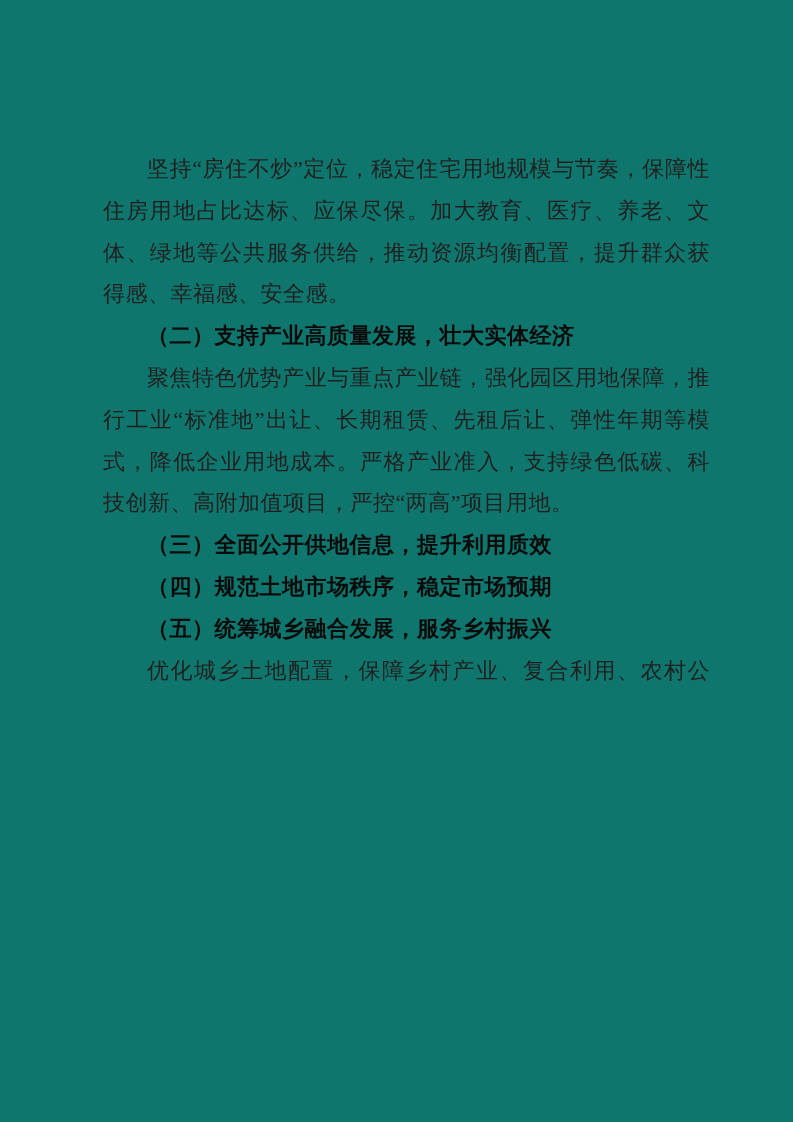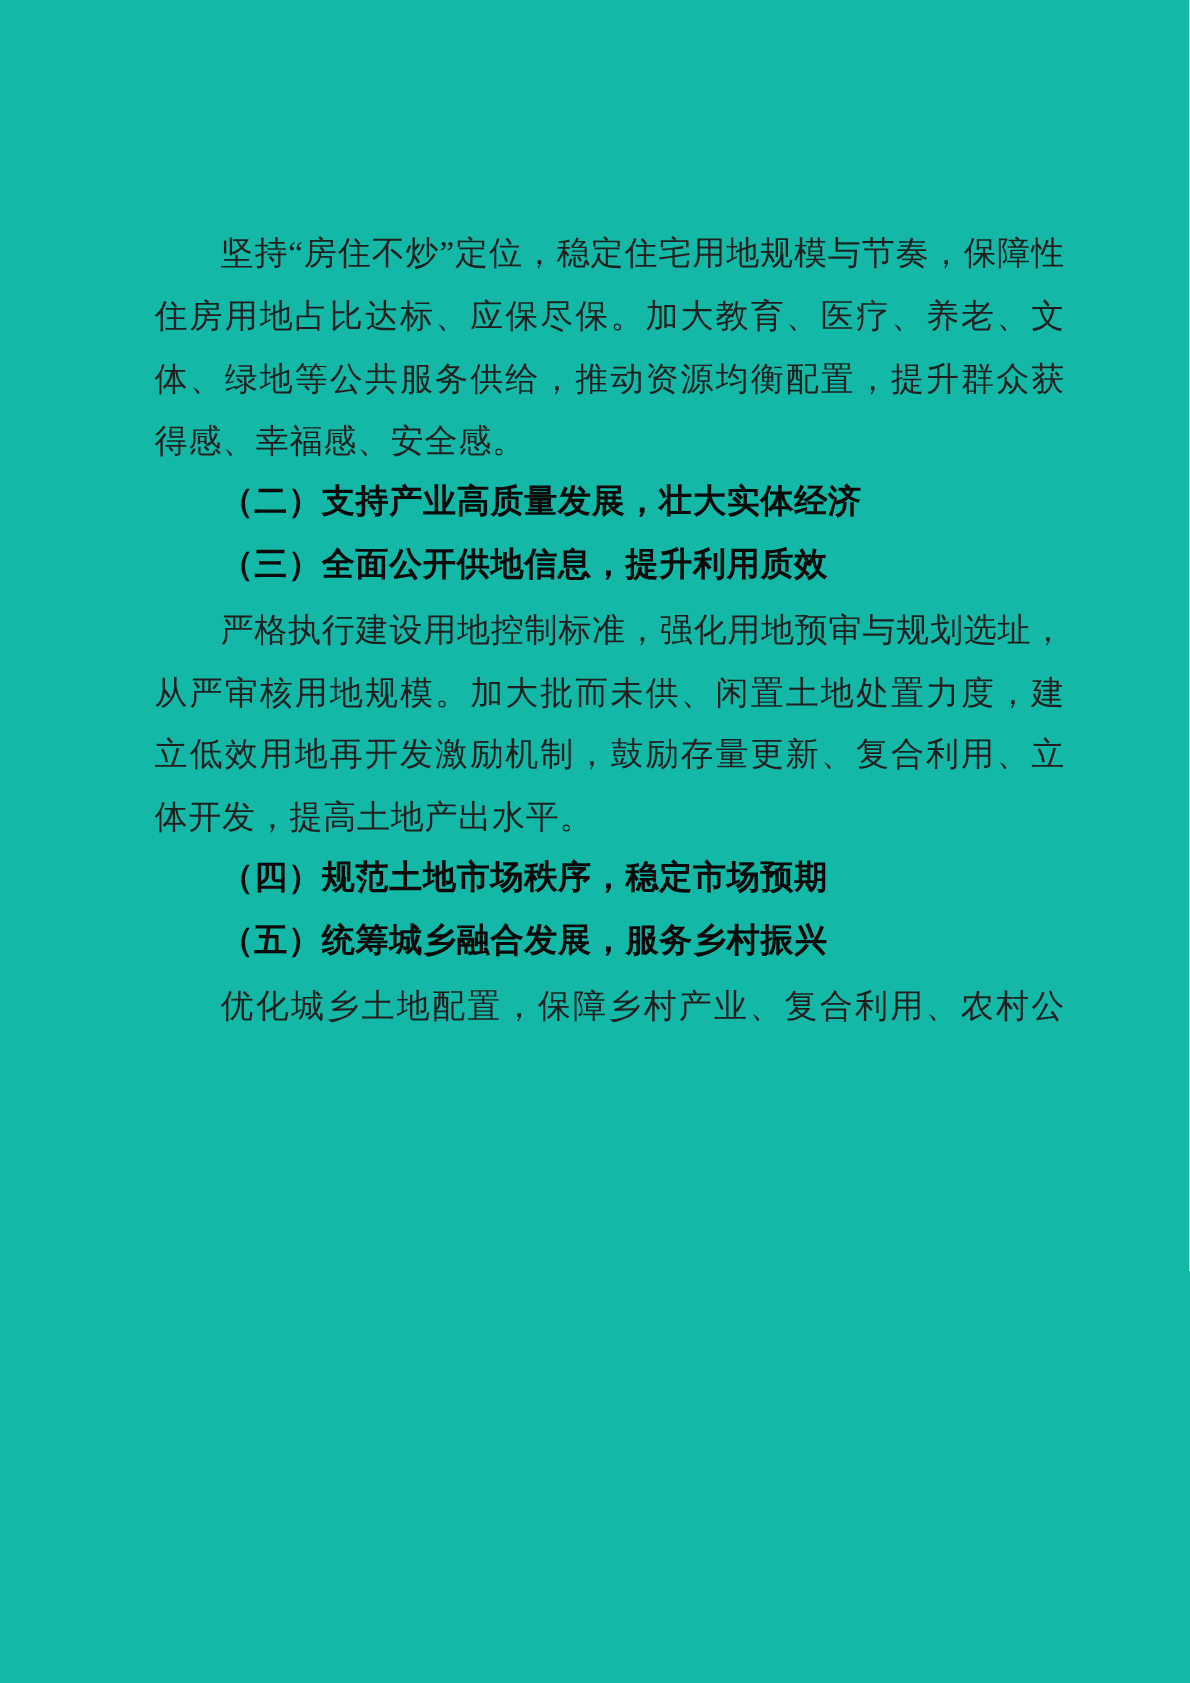--- a/index.html
+++ b/index.html
@@ -4,21 +4,21 @@
 <style>
   html, body {
     margin: 0;
     padding: 0;
     background: #ffffff;
   }
   .page {
     position: relative;
     width: 793px;
     height: 1122px;
-    background: #14b8a6;
+    background: #0f766e;
     overflow: hidden;
   }
   .content {
     position: absolute;
     left: 103px;
     top: 148px;
     width: 607px;
   }
   .body-para {
     margin: 0;
@@ -26,21 +26,21 @@
     font-size: 22px;
     line-height: 41.8px;
     color: #1f1f1f;
     text-align: justify;
     text-justify: inter-character;
     text-indent: 2em;
     letter-spacing: 0.5px;
   }
   .sec-heading {
     margin: 0;
-    font-family: Liberation Mono, monospace;
+    font-family: Liberation Serif, serif;
     font-size: 22px;
     line-height: 41.8px;
     font-weight: 700;
     color: #0a0a0a;
     text-indent: 2em;
     text-align: left;
     letter-spacing: 0.5px;
   }
   .continued {
     text-align-last: justify;
@@ -49,24 +49,24 @@
 </head>
 <body>
 
 <div class="page">
   <div class="content">
 
     <p class="body-para">坚持“房住不炒”定位，稳定住宅用地规模与节奏，保障性住房用地占比达标、应保尽保。加大教育、医疗、养老、文体、绿地等公共服务供给，推动资源均衡配置，提升群众获得感、幸福感、安全感。</p>
 
     <h3 class="sec-heading">（二）支持产业高质量发展，壮大实体经济</h3>
 
+    <p class="body-para">聚焦特色优势产业与重点产业链，强化园区用地保障，推行工业“标准地”出让、长期租赁、先租后让、弹性年期等模式，降低企业用地成本。严格产业准入，支持绿色低碳、科技创新、高附加值项目，严控“两高”项目用地。</p>
 
     <h3 class="sec-heading">（三）全面公开供地信息，提升利用质效</h3>
 
-    <p class="body-para">严格执行建设用地控制标准，强化用地预审与规划选址，从严审核用地规模。加大批而未供、闲置土地处置力度，建立低效用地再开发激励机制，鼓励存量更新、复合利用、立体开发，提高土地产出水平。</p>
 
     <h3 class="sec-heading">（四）规范土地市场秩序，稳定市场预期</h3>
 
 
     <h3 class="sec-heading">（五）统筹城乡融合发展，服务乡村振兴</h3>
 
     <p class="body-para continued">优化城乡土地配置，保障乡村产业、复合利用、农村公</p>
 
   </div>
 </div>

